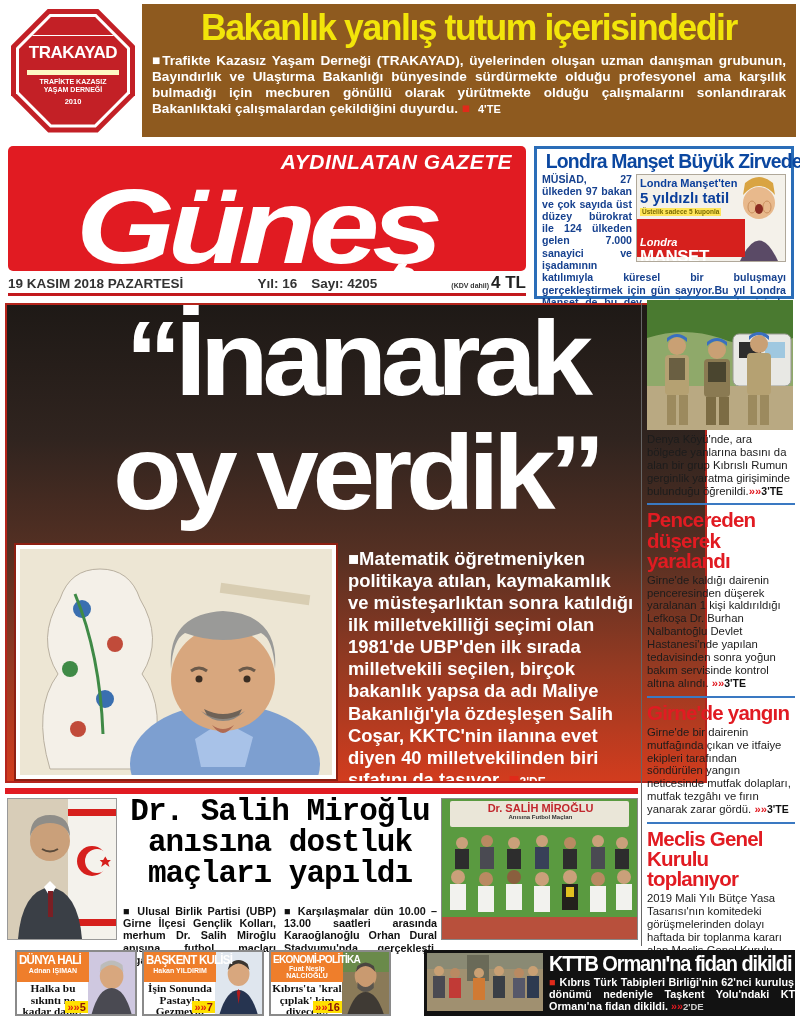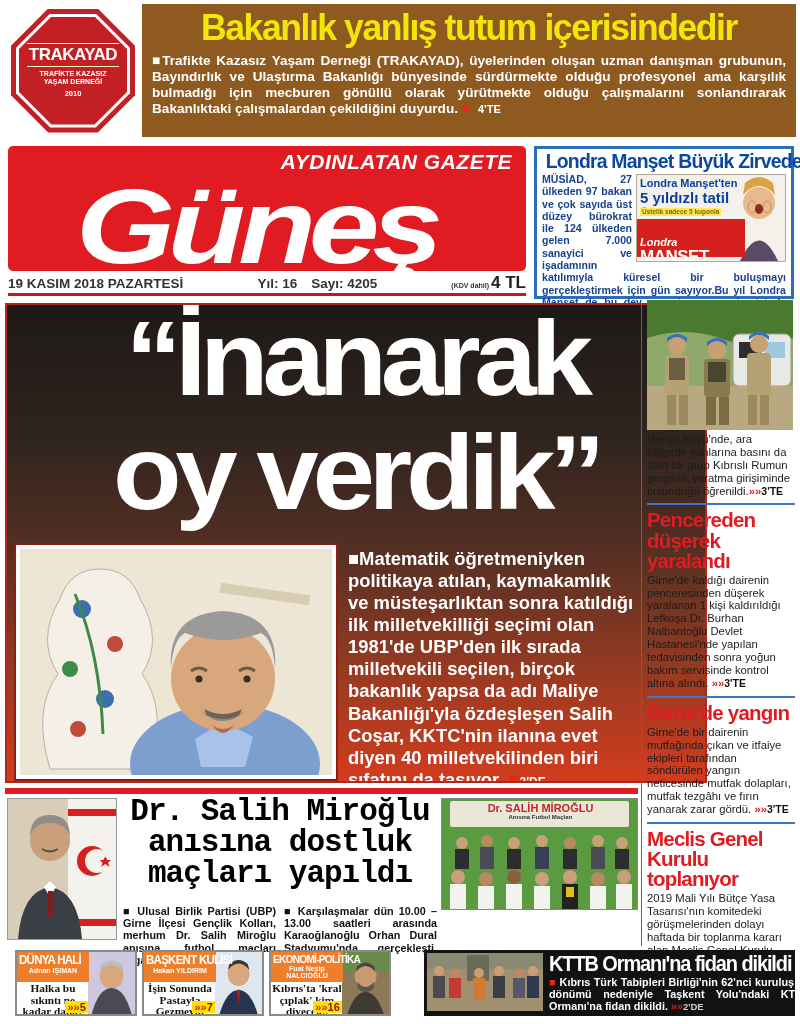--- a/index.html
+++ b/index.html
@@ -6,21 +6,21 @@
   html,body { background:#ffffff; }
   body { width:800px; height:1024px; font-family:"Liberation Sans", sans-serif; position:relative; overflow:hidden; }
   .abs { position:absolute; }
 
   
   .top-banner { top:4px; left:4px; width:792px; height:133px; display:flex; }
   .logo-box { width:138px; background:#fff; display:flex; align-items:center; justify-content:center; }
   .octo1 { width:124px; height:124px; background:#c32026; clip-path:polygon(30% 0,70% 0,100% 30%,100% 70%,70% 100%,30% 100%,0 70%,0 30%); display:flex; align-items:center; justify-content:center; }
   .octo2 { width:114px; height:114px; background:#ffffff; clip-path:polygon(30% 0,70% 0,100% 30%,100% 70%,70% 100%,30% 100%,0 70%,0 30%); display:flex; align-items:center; justify-content:center; }
   .octo3 { width:108px; height:108px; background:#c32026; clip-path:polygon(30% 0,70% 0,100% 30%,100% 70%,70% 100%,30% 100%,0 70%,0 30%); display:flex; flex-direction:column; align-items:center; justify-content:center; color:#fff; text-align:center; }
-  .octo-title { font-size:17px; font-weight:bold; letter-spacing:-0.5px; border-top:1px solid #fff; border-bottom:1px solid #fef9c3; padding:1px 2px; }
+  .octo-title { font-size:17px; font-weight:bold; letter-spacing:-0.5px; border-top:1px solid #fff; border-bottom:5px solid #fef9c3; padding:7px 2px; }
   .octo-sub { font-size:7px; font-weight:bold; margin-top:3px; line-height:1.2; width:80px; }
   .octo-year { font-size:7.5px; font-weight:bold; margin-top:3px; }
   .banner-main { flex:1; background:#8e5a1f; padding:3px 10px 2px 10px; }
   .banner-headline { color:#f2e50a; font-weight:bold; font-size:37px; letter-spacing:-1.5px; white-space:nowrap; text-align:center; transform:scaleX(0.96); transform-origin:center; line-height:1.15; }
   .banner-body { color:#fff; font-weight:bold; font-size:13.6px; line-height:1.2; text-align:justify; margin-top:3px; }
   .red-mark { color:#e02a1a; font-weight:bold; }
   .banner-ref { font-size:11px; font-weight:bold; color:#fff;padding-left:8px; }
 
   
   .masthead { top:146px; left:8px; width:518px; height:125px; background:#e11b22; border-radius:5px; overflow:visible; }
@@ -64,21 +64,21 @@
   .sb-photo { width:146px; height:130px; background:#cfd8c2; margin-bottom:3px; }
 
   
   .miroglu { top:788px; left:5px; width:633px; height:158px; }
   .red-bar { position:absolute; top:0; left:0; width:100%; height:6px; background:#e11b22; }
   .portrait { position:absolute; top:10px; left:2px; width:110px; height:142px; background:#d8cdb8; border:1px solid #999; }
   .mir-center { position:absolute; top:8px; left:118px; width:314px; }
   .mir-h { font-family:Liberation Mono, monospace; font-weight:bold; font-size:31px; line-height:1.0; letter-spacing:-1px; color:#000; text-align:center; }
   .mir-bullets { display:flex; gap:8px; margin-top:16px; }
   .mir-b { flex:1; font-size:10.8px; font-weight:bold; line-height:1.13; color:#111; text-align:justify; }
-  .team-photo { position:absolute; top:10px; left:436px; width:197px; height:112px; background:#eab308; border:1px solid #888; overflow:hidden; }
+  .team-photo { position:absolute; top:10px; left:436px; width:197px; height:142px; background:#eab308; border:1px solid #888; overflow:hidden; }
   .team-banner { position:absolute; top:4px; left:10px; width:177px; text-align:center; }
   .team-banner-l1 { font-size:11px; font-weight:bold; color:#c1272d; background:transparent; line-height:1; }
   .team-banner-l2 { font-size:6px; font-weight:bold; color:#333; }
 
   
   .colstrip { top:950px; left:15px; width:376px; height:66px; display:flex; gap:5px; }
   .colbox { flex:1; border:2px solid #8a8a8a; background:#fff; position:relative; overflow:hidden; }
   .colbox-photo { position:absolute; right:0; top:0; width:40%; height:100%; }
   .colbox-head { position:absolute; top:0; left:0; width:61%; height:30px; background:#ef7e2b; color:#fff; padding:1px 2px; }
   .colbox-sec { font-weight:bold; font-size:12.5px; letter-spacing:-0.8px; white-space:nowrap; transform:scaleX(0.92); transform-origin:left; }

